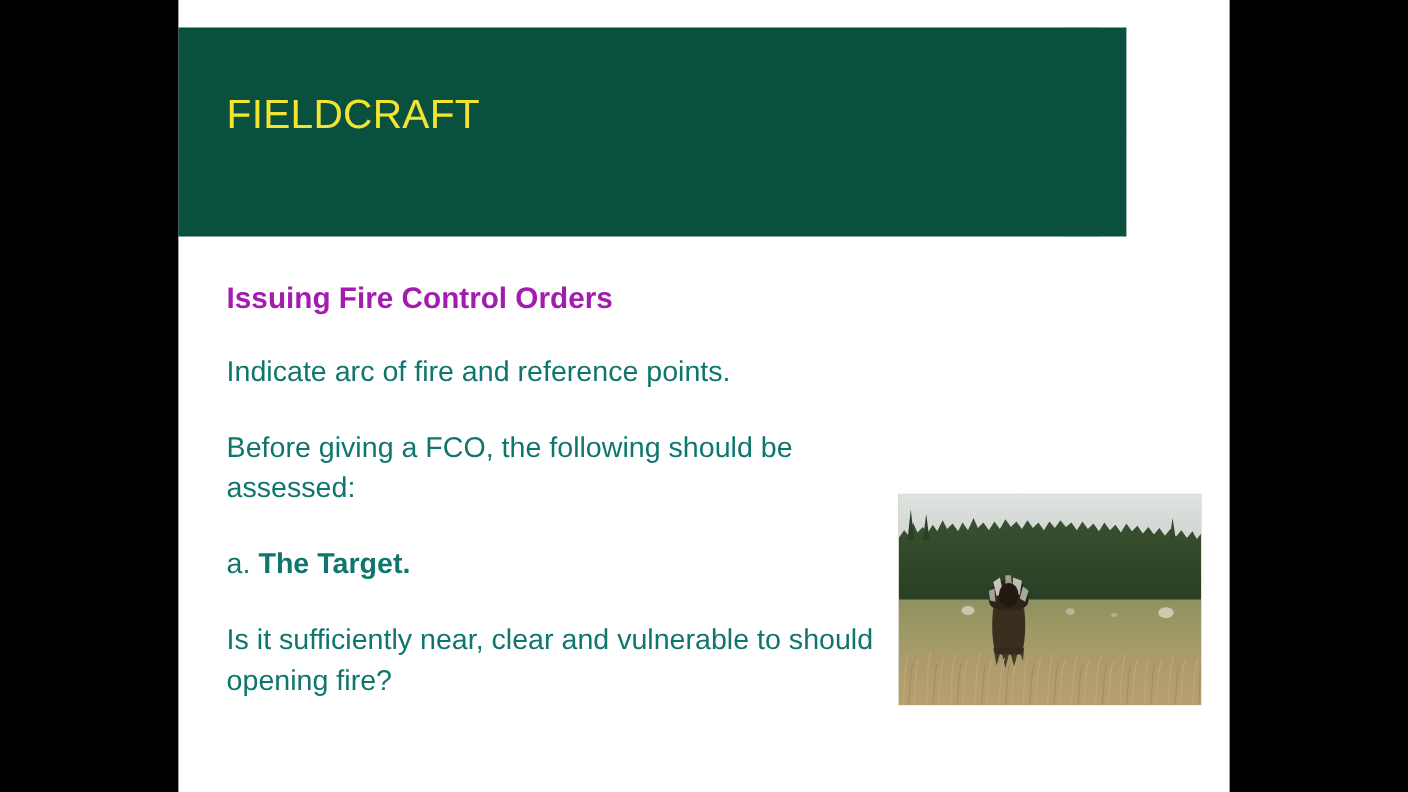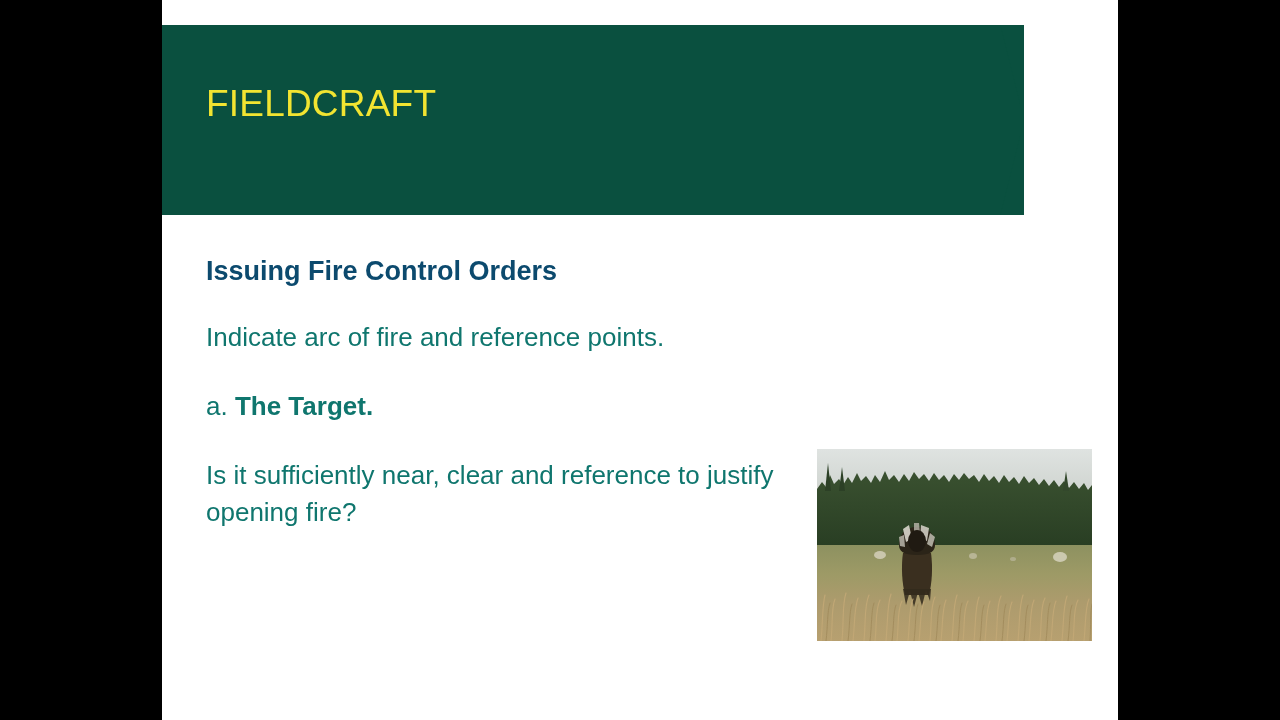--- a/index.html
+++ b/index.html
@@ -84,21 +84,21 @@
   
   .body-content {
     position: absolute;
     left: 44px;
     top: 255px;
     width: 620px;
   }
   .body-heading {
     font-size: 27px;
     font-weight: bold;
-    color: #0c4a6e;
+    color: #a21caf;
     margin: 0 0 32px 0;
     line-height: 1.2;
   }
   .body-para {
     font-size: 26px;
     color: #0f766e;
     margin: 0 0 32px 0;
     line-height: 1.42;
   }
   .body-para:last-child { margin-bottom: 0; }
@@ -130,24 +130,25 @@
   <div class="header-text-wrap">
     <div class="header-title">FIELDCRAFT</div>
   </div>
 
   <div class="body-content">
 
     <div class="body-heading">Issuing Fire Control Orders</div>
 
     <p class="body-para">Indicate arc of fire and reference points.</p>
 
+    <p class="body-para">Before giving a FCO, the following should be assessed:</p>
 
     <p class="body-para"><span>a. </span><span class="b">The Target.</span></p>
 
-    <p class="body-para">Is it sufficiently near, clear and reference to justify opening fire?</p>
+    <p class="body-para">Is it sufficiently near, clear and vulnerable to should opening fire?</p>
 
   </div>
 
   <div class="photo">
     <svg viewBox="0 0 275 192" preserveAspectRatio="none">
       <defs>
         <linearGradient id="skyGrad" x1="0" y1="0" x2="0" y2="1">
           <stop offset="0%" stop-color="#dfe3e1"></stop>
           <stop offset="100%" stop-color="#cdd2cd"></stop>
         </linearGradient>

